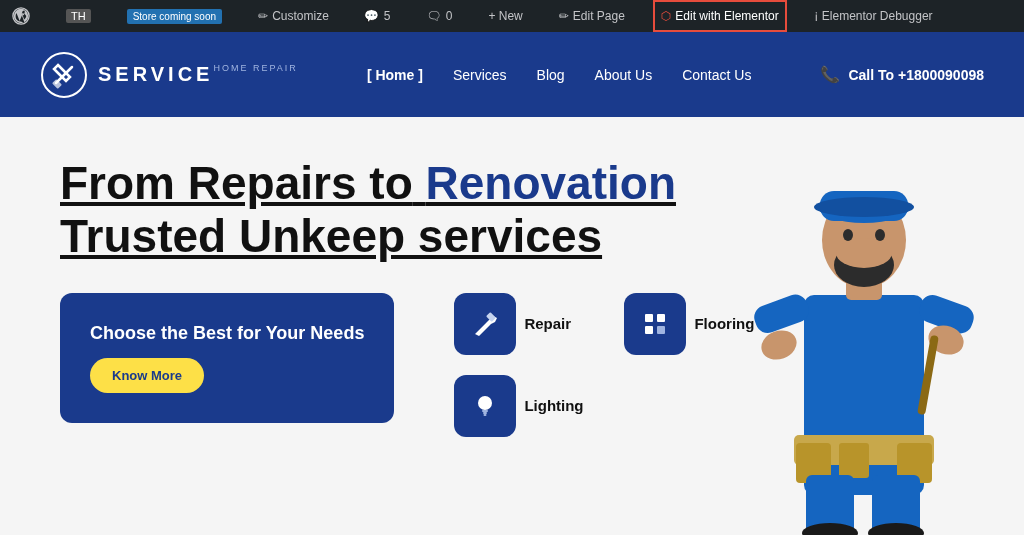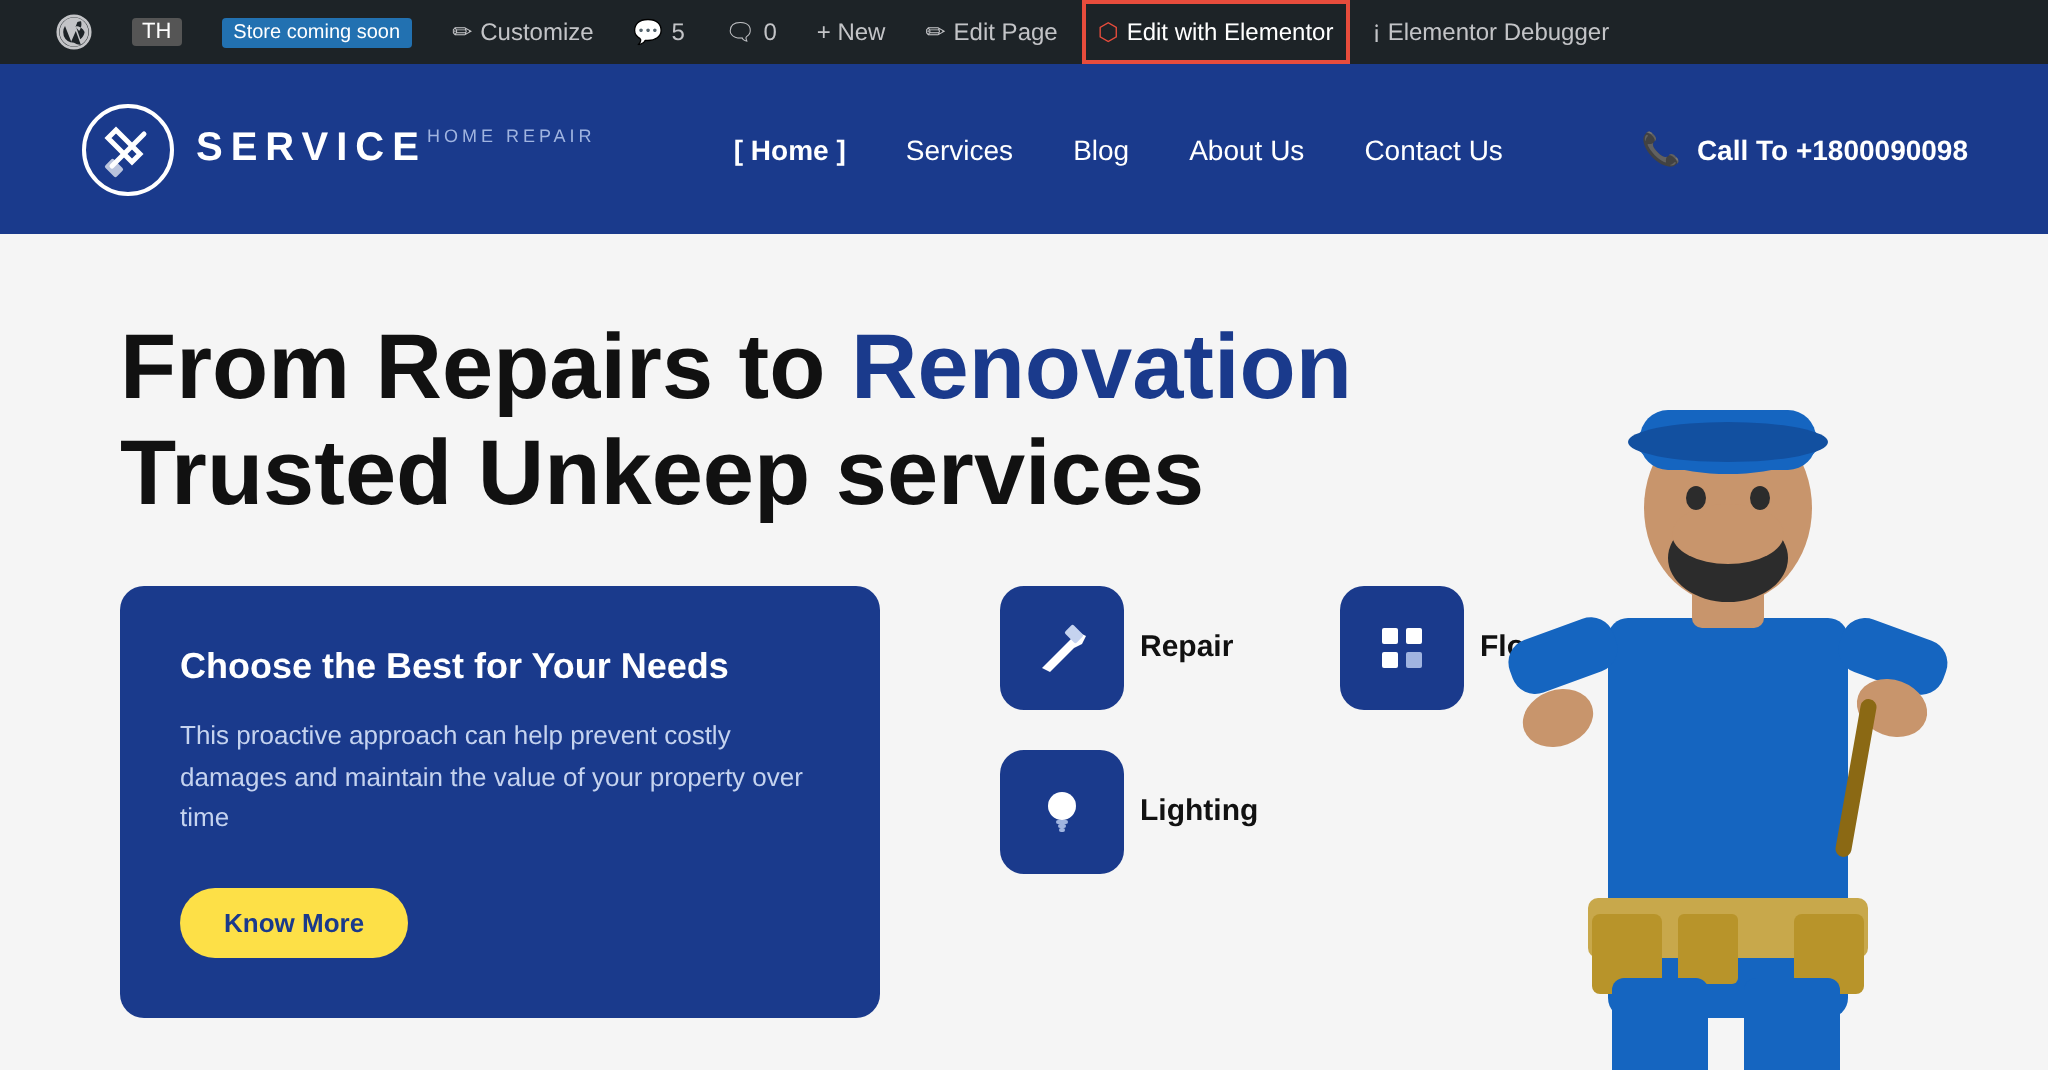--- a/index.html
+++ b/index.html
@@ -4,22 +4,22 @@
   <style>
     * { margin: 0; padding: 0; box-sizing: border-box; }
     body { font-family: Arial, sans-serif; width: 1024px; height: 535px; overflow: hidden; background: #fff; }
 
     
     .admin-bar {
       background: #1d2327;
       height: 32px;
       display: flex;
       align-items: flex-start;
-      padding: 0 20px;
-      gap: 4px;
+      padding: 0 4px;
+      gap: 20px;
       color: #c3c4c7;
       font-size: 12px;
     }
     .admin-bar-item {
       display: flex;
       align-items: center;
       gap: 4px;
       padding: 0 8px;
       height: 100%;
       cursor: pointer;
@@ -113,20 +113,21 @@
       flex-direction: column;
       justify-content: flex-start;
     }
     .hero-heading {
       font-size: 46px;
       font-weight: 900;
       color: #111;
       line-height: 1.15;
       margin-bottom: 30px;
       max-width: 650px;
+      text-decoration: underline;
     }
     .hero-heading .accent { color: #1a3a8c; }
     .hero-bottom {
       display: flex;
       gap: 60px;
       align-items: flex-start;
     }
     .hero-card {
       background: #1a3a8c;
       border-radius: 12px;
@@ -276,21 +277,20 @@
     <span>From Repairs to</span>
     <span class="accent">Renovation</span>
     <br>
     <span>Trusted Unkeep services</span>
   </h1>
 
   <div class="hero-bottom">
 
     <div class="hero-card">
       <h3>Choose the Best for Your Needs</h3>
-      <p>This proactive approach can help prevent costly damages and maintain the value of your property over time</p>
       <button class="know-more-btn">Know More</button>
     </div>
 
     <div class="services-grid">
 
       <div class="service-item">
         <div class="service-icon-box">
           <svg viewBox="0 0 32 32" fill="none">
             <path d="M6 26 L18 14 L20 12 L24 8 L28 10 L26 14 L22 16 L10 28 Z" fill="#fff"></path>
             <rect x="18" y="6" width="8" height="6" rx="1" transform="rotate(45 22 9)" fill="#c5d3ef"></rect>

